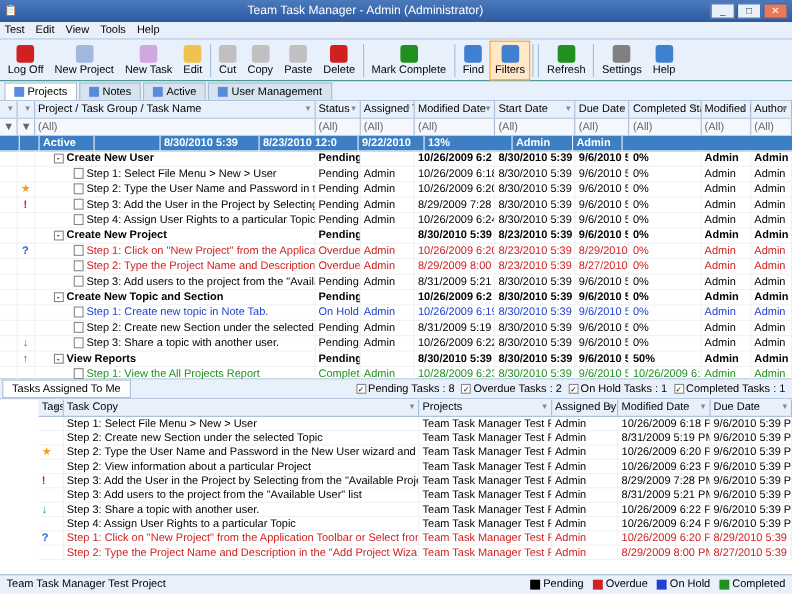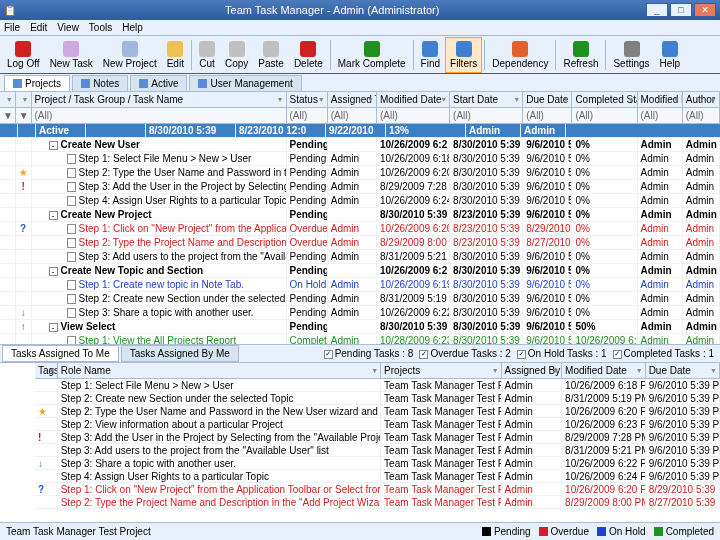--- a/index.html
+++ b/index.html
@@ -44,21 +44,21 @@
 .overdue { color: #d02020; }
 .onhold { color: #2040d0; }
 .completed { color: #209020; }
 .tree-exp { display: inline-block; width: 9px; height: 9px; border: 1px solid #888; text-align: center; line-height: 7px; font-size: 8px; margin-right: 3px; background: #fff; color: #333; }
 .doc-ico { display: inline-block; width: 9px; height: 10px; background: #fff; border: 1px solid #888; margin-right: 3px; vertical-align: middle; }
 .folder-ico { display: inline-block; width: 11px; height: 8px; background: #f0c050; border: 1px solid #b08020; margin-right: 3px; vertical-align: middle; }
 .mid { background: #e8f0fb; height: 18px; display: flex; align-items: center; border-bottom: 1px solid #a8bcd8; }
 .mid .mtab { padding: 2px 8px; border: 1px solid #a8bcd8; background: #fff; margin-left: 2px; }
 .mid .mtab.inact { background: #d6e4f0; }
 .mid .stats { margin-left: auto; display: flex; gap: 6px; padding-right: 6px; font-size: 9px; }
-.mid .stats span { display: flex; align-items: flex-end; gap: 2px; }
+.mid .stats span { display: flex; align-items: center; gap: 2px; }
 .cb { width: 9px; height: 9px; border: 1px solid #888; background: #fff; display: inline-flex; align-items: center; justify-content: center; font-size: 7px; }
 .bottom { background: #fff; flex: 1; overflow: hidden; display: flex; flex-direction: column; padding-left: 35px; }
 .bhead { display: flex; background: #e8f0fb; border-bottom: 1px solid #a8bcd8; }
 .bbody { overflow-y: auto; flex: 1; }
 .brow { display: flex; border-bottom: 1px solid #eef2f6; height: 13px; align-items: center; }
 .bc { padding: 0 3px; overflow: hidden; white-space: nowrap; border-right: 1px solid #eef2f6; height: 13px; line-height: 13px; }
 .b-tag { width: 24px; }
 .b-name { width: 350px; }
 .b-proj { width: 130px; }
 .b-assign { width: 65px; }
@@ -79,39 +79,39 @@
 
 <div class="titlebar">
   <span>📋</span>
   <span class="title">Team Task Manager - Admin (Administrator)</span>
   <div class="winbtn">_</div>
   <div class="winbtn">□</div>
   <div class="winbtn close">✕</div>
 </div>
 
 <div class="menubar" id="menubar">
-    <span>File</span>
+    <span>Test</span>
     <span>Edit</span>
     <span>View</span>
     <span>Tools</span>
     <span>Help</span>
   </div>
 
 <div class="toolbar" id="toolbar">
     <div class="tbtn">
       <div class="ico" style="background: rgb(208, 32, 32);"></div>
       <span>Log Off</span>
     </div>
     <div class="tbtn">
+      <div class="ico" style="background: rgb(160, 184, 224);"></div>
+      <span>New Project</span>
+    </div>
+    <div class="tbtn">
       <div class="ico" style="background: rgb(208, 168, 224);"></div>
       <span>New Task</span>
-    </div>
-    <div class="tbtn">
-      <div class="ico" style="background: rgb(160, 184, 224);"></div>
-      <span>New Project</span>
     </div>
     <div class="tbtn">
       <div class="ico" style="background: rgb(240, 192, 80);"></div>
       <span>Edit</span>
     </div>
     <div class="tsep"></div>
     <div class="tbtn">
       <div class="ico" style="background: rgb(192, 192, 192);"></div>
       <span>Cut</span>
     </div>
@@ -135,24 +135,20 @@
     <div class="tsep"></div>
     <div class="tbtn">
       <div class="ico" style="background: rgb(64, 128, 208);"></div>
       <span>Find</span>
     </div>
     <div class="tbtn active">
       <div class="ico" style="background: rgb(64, 128, 208);"></div>
       <span>Filters</span>
     </div>
     <div class="tsep"></div>
-    <div class="tbtn">
-      <div class="ico" style="background: rgb(224, 96, 48);"></div>
-      <span>Dependency</span>
-    </div>
     <div class="tsep"></div>
     <div class="tbtn">
       <div class="ico" style="background: rgb(32, 144, 32);"></div>
       <span>Refresh</span>
     </div>
     <div class="tsep"></div>
     <div class="tbtn">
       <div class="ico" style="background: rgb(128, 128, 128);"></div>
       <span>Settings</span>
     </div>
@@ -386,21 +382,21 @@
         <div class="gc c-mod">10/26/2009 6:22 P</div>
         <div class="gc c-start">8/30/2010 5:39 PM</div>
         <div class="gc c-due">9/6/2010 5:3</div>
         <div class="gc c-comp">0%</div>
         <div class="gc c-modby">Admin</div>
         <div class="gc c-auth">Admin</div>
       </div>
       <div class="grow group ">
         <div class="gc c-ic"></div>
         <div class="gc c-ic2"><span class="arr-up">↑</span></div>
-        <div class="gc c-name"><span style="padding-left:14px"></span><span class="tree-exp">-</span><b>View Select</b></div>
+        <div class="gc c-name"><span style="padding-left:14px"></span><span class="tree-exp">-</span><b>View Reports</b></div>
         <div class="gc c-status">Pending</div>
         <div class="gc c-assign"></div>
         <div class="gc c-mod">8/30/2010 5:39</div>
         <div class="gc c-start">8/30/2010 5:39</div>
         <div class="gc c-due">9/6/2010 5:</div>
         <div class="gc c-comp">50%</div>
         <div class="gc c-modby">Admin</div>
         <div class="gc c-auth">Admin</div>
       </div>
       <div class="grow  completed">
@@ -414,33 +410,32 @@
         <div class="gc c-due">9/6/2010 5:3</div>
         <div class="gc c-comp">10/26/2009 6:22 PM</div>
         <div class="gc c-modby">Admin</div>
         <div class="gc c-auth">Admin</div>
       </div>
     </div>
 </div>
 
 <div class="mid">
   <div class="mtab">Tasks Assigned To Me</div>
-  <div class="mtab inact">Tasks Assigned By Me</div>
   <div class="stats" id="stats">
       <span><span class="cb">✓</span> Pending Tasks : 8</span>
       <span><span class="cb">✓</span> Overdue Tasks : 2</span>
       <span><span class="cb">✓</span> On Hold Tasks : 1</span>
       <span><span class="cb">✓</span> Completed Tasks : 1</span>
     </div>
 </div>
 
 <div class="bottom">
   <div class="bhead" id="bhead">
       <div class="gh b-tag">Tags</div>
-      <div class="gh b-name">Role Name</div>
+      <div class="gh b-name">Task Copy</div>
       <div class="gh b-proj">Projects</div>
       <div class="gh b-assign">Assigned By</div>
       <div class="gh b-mod">Modified Date</div>
       <div class="gh b-due">Due Date</div>
     </div>
   <div class="bbody" id="bbody">
       <div class="brow ">
         <div class="bc b-tag"></div>
         <div class="bc b-name">Step 1: Select File Menu &gt; New &gt; User</div>
         <div class="bc b-proj">Team Task Manager Test Proj...</div>

